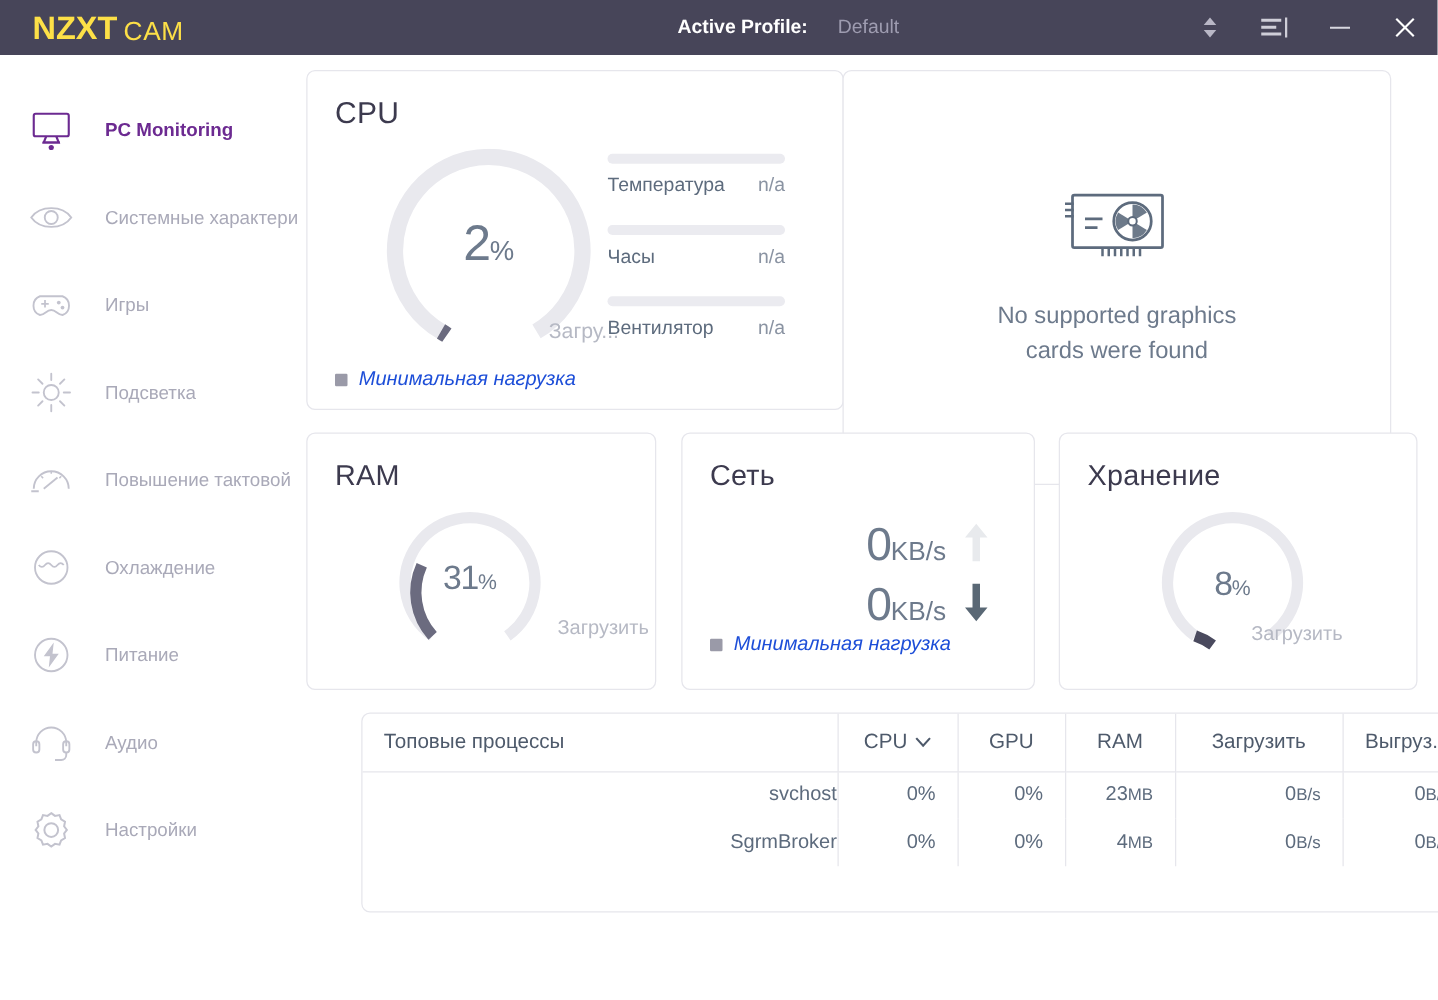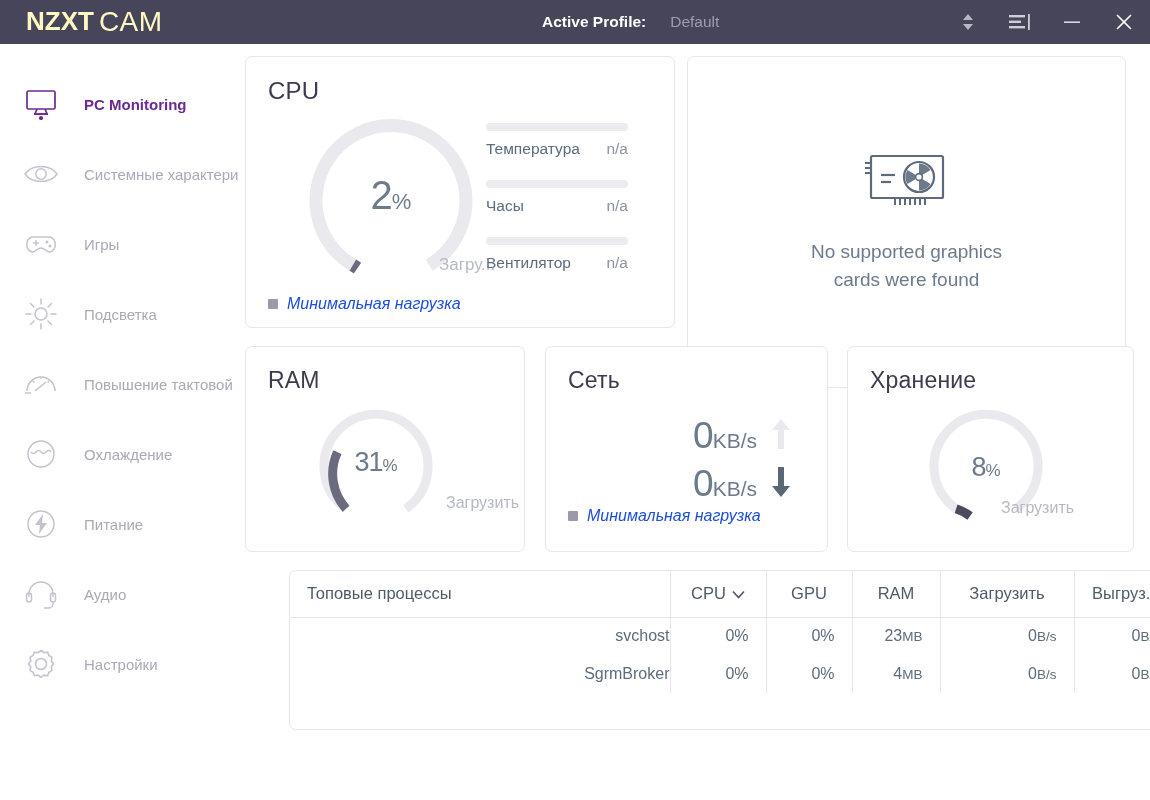--- a/index.html
+++ b/index.html
@@ -14,25 +14,25 @@
   .titlebar {
     position: absolute; top: 0; left: 0;
     width: 1150px; height: 44px;
     background: #474559;
     display: flex; align-items: center;
   }
   .brand {
     margin-left: 26px;
     font-size: 26px;
     letter-spacing: -0.5px;
-    color: #fef9c3;
-    display: flex; align-items: flex-start;
+    color: #fde047;
+    display: flex; align-items: flex-end;
   }
   .brand .nzxt { font-weight: 800; letter-spacing: 0px; }
-  .brand .cam  { font-weight: 300; font-size: 28px; margin-left: 5px; letter-spacing: 0.5px; }
+  .brand .cam  { font-weight: 300; font-size: 21px; margin-left: 5px; letter-spacing: 0.5px; }
 
   .profile-wrap {
     position: absolute; left: 542px; top: 0; height: 44px;
     display: flex; align-items: center; gap: 24px;
   }
   .profile-label { color: #ffffff; font-size: 15.5px; font-weight: 700; }
   .profile-value { color: #9e9cb0; font-size: 15.5px; font-weight: 400; }
 
   .tb-actions {
     position: absolute; right: 0; top: 0; height: 44px;
@@ -87,21 +87,21 @@
   }
   .card-title {
     font-size: 23px;
     color: #3c3a4e;
     font-weight: 500;
     letter-spacing: 0.2px;
   }
 
   
   #cpu-card   { left: 0px;   top: 12px;  width: 430px; height: 272px; }
-  #gpu-card   { left: 442px; top: 12px;  width: 439px; height: 332px; }
+  #gpu-card   { left: 429px; top: 12px;  width: 439px; height: 332px; }
   #ram-card   { left: 0px;   top: 302px; width: 280px; height: 206px; }
   #net-card   { left: 300px; top: 302px; width: 283px; height: 206px; }
   #stor-card  { left: 602px; top: 302px; width: 287px; height: 206px; }
   #proc-card  { left: 0px;   top: 526px; width: 889px; height: 160px; margin-left: 44px; }
 
   .card-title-cpu  { position: absolute; left: 22px; top: 20px; font-size: 24px; }
   .card-title-sm   { position: absolute; left: 22px; top: 20px; font-size: 23px; }
 
   
   .gauge { position: absolute; }

